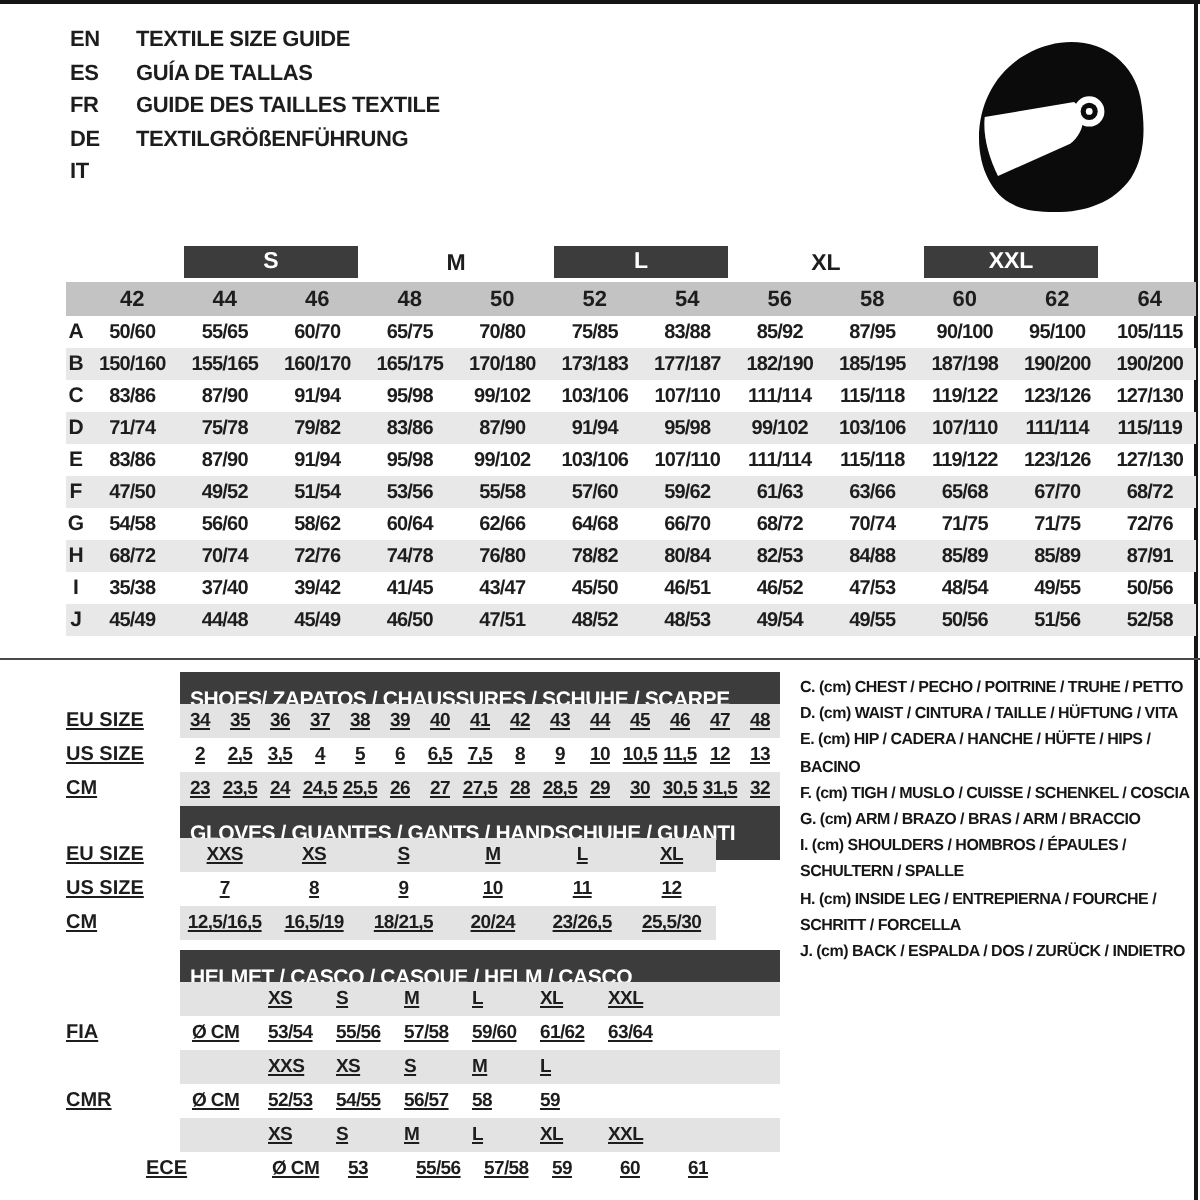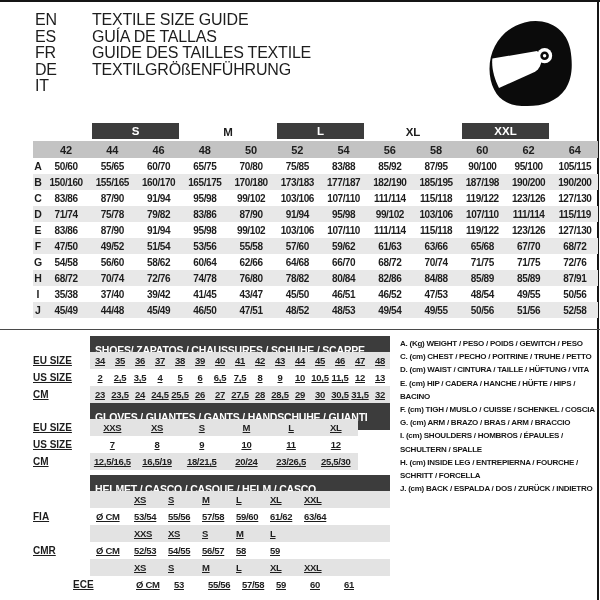--- a/index.html
+++ b/index.html
@@ -3,21 +3,21 @@
 <meta charset="utf-8">
 <style>
   html,body{margin:0;padding:0;background:#fff;}
   .page{position:relative;width:600px;height:600px;background:#fff;overflow:hidden;
         font-family:"Liberation Sans",sans-serif;color:#1d1d1d;}
   .top-border{position:absolute;left:0;top:0;width:600px;height:2px;background:#151515;}
   .right-border{position:absolute;right:1px;top:0;width:2px;height:600px;background:#151515;}
 
   
   .lang-header{position:absolute;left:35px;top:12px;}
-  .lang-row{display:flex;font-weight:normal;font-size:16px;line-height:16.5px;letter-spacing:-0.2px;gap:24px;}
+  .lang-row{display:flex;font-weight:bold;font-size:11px;line-height:16.5px;letter-spacing:-0.2px;}
   .lang-code{width:33px;}
 
   .helmet-icon{position:absolute;left:480px;top:12px;width:95px;height:95px;}
 
   
   .apparel{position:absolute;left:33px;top:122px;width:565px;display:grid;
            grid-template-columns:10px repeat(12,1fr);font-weight:bold;}
   .grp{height:19px;display:flex;align-items:center;justify-content:center;font-size:11.5px;}
   .grp.dark{height:16px;margin:1px 3px 2px 3px;background:#3c3c3c;color:#fff;}
   .num{height:17px;background:#c3c3c3;display:flex;align-items:center;justify-content:center;font-size:11px;}
@@ -194,21 +194,21 @@
       <div class="cell">71/75</div>
       <div class="cell">72/76</div>
       <div class="cell letter alt">H</div>
       <div class="cell alt">68/72</div>
       <div class="cell alt">70/74</div>
       <div class="cell alt">72/76</div>
       <div class="cell alt">74/78</div>
       <div class="cell alt">76/80</div>
       <div class="cell alt">78/82</div>
       <div class="cell alt">80/84</div>
-      <div class="cell alt">82/86</div>
+      <div class="cell alt">82/53</div>
       <div class="cell alt">84/88</div>
       <div class="cell alt">85/89</div>
       <div class="cell alt">85/89</div>
       <div class="cell alt">87/91</div>
       <div class="cell letter">I</div>
       <div class="cell">35/38</div>
       <div class="cell">37/40</div>
       <div class="cell">39/42</div>
       <div class="cell">41/45</div>
       <div class="cell">43/47</div>
@@ -389,21 +389,20 @@
         <div class="dcell">55/56</div>
         <div class="dcell">57/58</div>
         <div class="dcell">59</div>
         <div class="dcell">60</div>
         <div class="dcell">61</div>
         <div class="dcell"></div>
       </div>
     </div>
 
   <div class="legend">
-      <div class="legend-line">A. (Kg) WEIGHT / PESO / POIDS / GEWITCH / PESO</div>
       <div class="legend-line">C. (cm) CHEST / PECHO / POITRINE / TRUHE / PETTO</div>
       <div class="legend-line">D. (cm) WAIST / CINTURA / TAILLE / HÜFTUNG / VITA</div>
       <div class="legend-line">E. (cm) HIP / CADERA / HANCHE / HÜFTE / HIPS / BACINO</div>
       <div class="legend-line">F. (cm) TIGH / MUSLO / CUISSE / SCHENKEL / COSCIA</div>
       <div class="legend-line">G. (cm) ARM / BRAZO / BRAS / ARM / BRACCIO</div>
       <div class="legend-line">I. (cm) SHOULDERS / HOMBROS / ÉPAULES / SCHULTERN / SPALLE</div>
       <div class="legend-line">H. (cm) INSIDE LEG / ENTREPIERNA / FOURCHE / SCHRITT / FORCELLA</div>
       <div class="legend-line">J. (cm) BACK / ESPALDA / DOS / ZURÜCK / INDIETRO</div>
     </div>
 </div>

